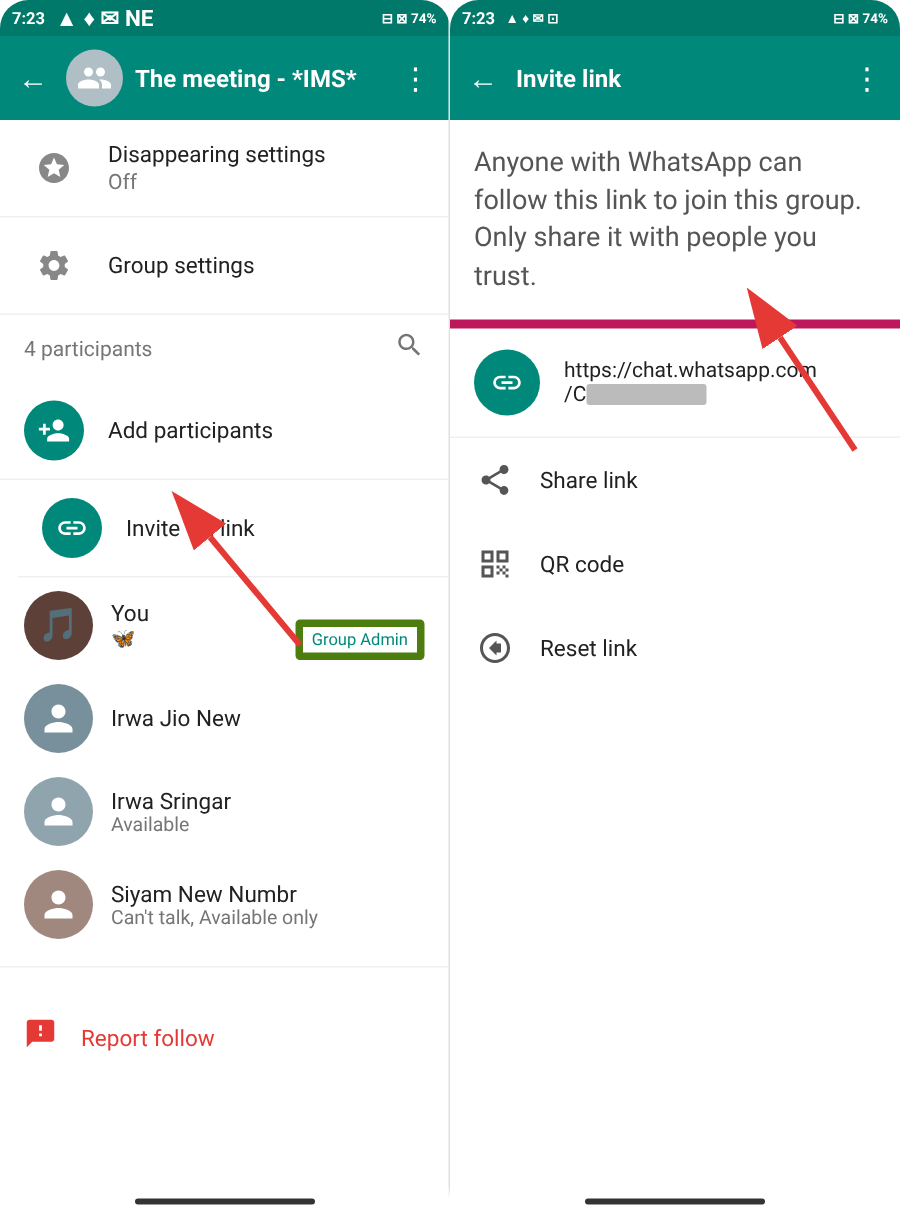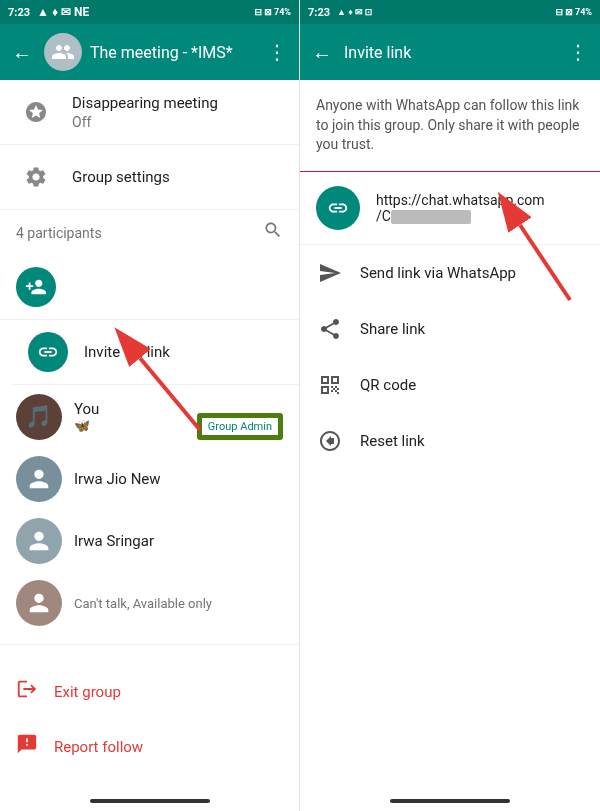--- a/index.html
+++ b/index.html
@@ -69,21 +69,21 @@
       display: flex;
       align-items: center;
       justify-content: center;
       font-size: 20px;
       color: #fff;
       flex-shrink: 0;
     }
     .top-bar-title {
       flex: 1;
       font-size: 16px;
-      font-weight: 400;
+      font-weight: 700;
     }
     .top-bar-menu {
       font-size: 20px;
       cursor: pointer;
       padding: 4px;
     }
 
     
     .menu-item {
       display: flex;
@@ -183,24 +183,24 @@
       background: #00897B;
       display: flex;
       align-items: center;
       padding: 0 8px;
       color: #fff;
       gap: 8px;
     }
 
     .invite-desc {
       padding: 16px;
-      font-size: 14px;
+      font-size: 18px;
       color: #555;
       line-height: 1.4;
-      border-bottom: 1px solid #be185d;
+      border-bottom: 6px solid #be185d;
     }
 
     .link-item {
       display: flex;
       align-items: center;
       padding: 14px 16px;
       gap: 16px;
       border-bottom: 1px solid #f0f0f0;
       position: relative;
     }
@@ -262,32 +262,33 @@
       width: 120px;
       height: 4px;
       background: #333;
       border-radius: 2px;
     }
 
     
     .panel-wrapper {
       position: relative;
       width: 300px;
+      border-radius: 19px;
     }
   </style>
 </head>
 <body>
 
 <div class="panel-wrapper left-panel-wrapper" style="position:relative; width:300px; height:811px; overflow:hidden;">
   <div class="left-panel">
 
     <div class="status-bar">
       <div class="status-bar-left">
         <span>7:23</span>
-        <span style="font-size:12px; margin-left:4px;">▲ ♦ ✉ NE</span>
+        <span style="font-size:15px; margin-left:4px;">▲ ♦ ✉ NE</span>
       </div>
       <div class="status-bar-right">
         <span style="font-size:9px;">⊟ ⊠ 74%</span>
       </div>
     </div>
 
     <div class="top-bar">
       <span class="top-bar-back">←</span>
       <div class="top-bar-avatar">
         <svg width="24" height="24" viewBox="0 0 24 24" fill="white">
@@ -300,21 +301,21 @@
 
     <div class="scroll-content">
 
       <div class="menu-item">
         <div class="menu-icon grey-outline">
           <svg width="24" height="24" viewBox="0 0 24 24" fill="#888">
             <path d="M11.99 2C6.47 2 2 6.48 2 12s4.47 10 9.99 10C17.52 22 22 17.52 22 12S17.52 2 11.99 2zm4.24 16L12 15.45 7.77 18l1.12-4.81-3.73-3.23 4.92-.42L12 5l1.92 4.53 4.92.42-3.73 3.23L16.23 18z"></path>
           </svg>
         </div>
         <div class="menu-text">
-          <div class="menu-text-main">Disappearing meeting</div>
+          <div class="menu-text-main">Disappearing settings</div>
           <div class="menu-text-sub">Off</div>
         </div>
       </div>
 
       <div class="menu-item">
         <div class="menu-icon grey-outline">
           <svg width="24" height="24" viewBox="0 0 24 24" fill="#888">
             <path d="M19.14,12.94c0.04-0.3,0.06-0.61,0.06-0.94c0-0.32-0.02-0.64-0.07-0.94l2.03-1.58c0.18-0.14,0.23-0.41,0.12-0.61 l-1.92-3.32c-0.12-0.22-0.37-0.29-0.59-0.22l-2.39,0.96c-0.5-0.38-1.03-0.7-1.62-0.94L14.4,2.81c-0.04-0.24-0.24-0.41-0.48-0.41 h-3.84c-0.24,0-0.43,0.17-0.47,0.41L9.25,5.35C8.66,5.59,8.12,5.92,7.63,6.29L5.24,5.33c-0.22-0.08-0.47,0-0.59,0.22L2.74,8.87 C2.62,9.08,2.66,9.34,2.86,9.48l2.03,1.58C4.84,11.36,4.8,11.69,4.8,12s0.02,0.64,0.07,0.94l-2.03,1.58 c-0.18,0.14-0.23,0.41-0.12,0.61l1.92,3.32c0.12,0.22,0.37,0.29,0.59,0.22l2.39-0.96c0.5,0.38,1.03,0.7,1.62,0.94l0.36,2.54 c0.05,0.24,0.24,0.41,0.48,0.41h3.84c0.24,0,0.44-0.17,0.47-0.41l0.36-2.54c0.59-0.24,1.13-0.56,1.62-0.94l2.39,0.96 c0.22,0.08,0.47,0,0.59-0.22l1.92-3.32c0.12-0.22,0.07-0.47-0.12-0.61L19.14,12.94z M12,15.6c-1.98,0-3.6-1.62-3.6-3.6 s1.62-3.6,3.6-3.6s3.6,1.62,3.6,3.6S13.98,15.6,12,15.6z"></path>
           </svg>
         </div>
@@ -331,20 +332,23 @@
           </svg>
         </span>
       </div>
 
       <div class="menu-item">
         <div class="menu-icon green">
           <svg width="22" height="22" viewBox="0 0 24 24" fill="white">
             <path d="M15 12c2.21 0 4-1.79 4-4s-1.79-4-4-4-4 1.79-4 4 1.79 4 4 4zm-9-2V7H4v3H1v2h3v3h2v-3h3v-2H6zm9 4c-2.67 0-8 1.34-8 4v2h16v-2c0-2.66-5.33-4-8-4z"></path>
           </svg>
         </div>
+        <div class="menu-text">
+          <div class="menu-text-main">Add participants</div>
+        </div>
       </div>
 
       <div class="menu-item" style="position:relative;margin-left:12px;">
         <div class="menu-icon green">
           <svg width="22" height="22" viewBox="0 0 24 24" fill="white">
             <path d="M3.9 12c0-1.71 1.39-3.1 3.1-3.1h4V7H7c-2.76 0-5 2.24-5 5s2.24 5 5 5h4v-1.9H7c-1.71 0-3.1-1.39-3.1-3.1zM8 13h8v-2H8v2zm9-6h-4v1.9h4c1.71 0 3.1 1.39 3.1 3.1s-1.39 3.1-3.1 3.1h-4V17h4c2.76 0 5-2.24 5-5s-2.24-5-5-5z"></path>
           </svg>
         </div>
         <div class="menu-text">
           <div class="menu-text-main">Invite via link</div>
@@ -374,44 +378,38 @@
       </div>
 
       <div class="participant-item">
         <div class="participant-avatar" style="background:#90a4ae;">
           <svg width="28" height="28" viewBox="0 0 24 24" fill="white">
             <path d="M12 12c2.21 0 4-1.79 4-4s-1.79-4-4-4-4 1.79-4 4 1.79 4 4 4zm0 2c-2.67 0-8 1.34-8 4v2h16v-2c0-2.66-5.33-4-8-4z"></path>
           </svg>
         </div>
         <div class="participant-info">
           <div class="participant-name">Irwa Sringar</div>
+          <div class="participant-status">Available</div>
         </div>
       </div>
 
       <div class="participant-item">
         <div class="participant-avatar" style="background:#a1887f;">
           <svg width="28" height="28" viewBox="0 0 24 24" fill="white">
             <path d="M12 12c2.21 0 4-1.79 4-4s-1.79-4-4-4-4 1.79-4 4 1.79 4 4 4zm0 2c-2.67 0-8 1.34-8 4v2h16v-2c0-2.66-5.33-4-8-4z"></path>
           </svg>
         </div>
         <div class="participant-info">
+          <div class="participant-name">Siyam New Numbr</div>
           <div class="participant-status">Can't talk, Available only</div>
         </div>
       </div>
 
       <div style="height:20px; border-top:1px solid #f0f0f0; margin-top:10px;"></div>
 
-      <div class="danger-item">
-        <span class="danger-icon">
-          <svg width="22" height="22" viewBox="0 0 24 24" fill="#e53935">
-            <path d="M17 7l-1.41 1.41L18.17 11H8v2h10.17l-2.58 2.58L17 17l5-5zM4 5h8V3H4c-1.1 0-2 .9-2 2v14c0 1.1.9 2 2 2h8v-2H4V5z"></path>
-          </svg>
-        </span>
-        <span class="danger-text">Exit group</span>
-      </div>
 
       <div class="danger-item">
         <span class="danger-icon">
           <svg width="22" height="22" viewBox="0 0 24 24" fill="#e53935">
             <path d="M20 2H4c-1.1 0-2 .9-2 2v18l4-4h14c1.1 0 2-.9 2-2V4c0-1.1-.9-2-2-2zm-7 12h-2v-2h2v2zm0-4h-2V6h2v4z"></path>
           </svg>
         </span>
         <span class="danger-text">Report follow</span>
       </div>
 
@@ -460,28 +458,20 @@
         <div class="link-icon-circle">
           <svg width="22" height="22" viewBox="0 0 24 24" fill="white">
             <path d="M3.9 12c0-1.71 1.39-3.1 3.1-3.1h4V7H7c-2.76 0-5 2.24-5 5s2.24 5 5 5h4v-1.9H7c-1.71 0-3.1-1.39-3.1-3.1zM8 13h8v-2H8v2zm9-6h-4v1.9h4c1.71 0 3.1 1.39 3.1 3.1s-1.39 3.1-3.1 3.1h-4V17h4c2.76 0 5-2.24 5-5s-2.24-5-5-5z"></path>
           </svg>
         </div>
         <div class="link-text">
           <div class="link-url">https://chat.whatsapp.com<br>/C<span class="link-blur"></span></div>
         </div>
       </div>
 
-      <div class="action-item">
-        <div class="action-icon">
-          <svg width="24" height="24" viewBox="0 0 24 24" fill="#555">
-            <path d="M2.01 21L23 12 2.01 3 2 10l15 2-15 2z"></path>
-          </svg>
-        </div>
-        <span class="action-text">Send link via WhatsApp</span>
-      </div>
 
 
       <div class="action-item">
         <div class="action-icon">
           <svg width="24" height="24" viewBox="0 0 24 24" fill="#555">
             <path d="M18 16.08c-.76 0-1.44.3-1.96.77L8.91 12.7c.05-.23.09-.46.09-.7s-.04-.47-.09-.7l7.05-4.11c.54.5 1.25.81 2.04.81 1.66 0 3-1.34 3-3s-1.34-3-3-3-3 1.34-3 3c0 .24.04.47.09.7L8.04 9.81C7.5 9.31 6.79 9 6 9c-1.66 0-3 1.34-3 3s1.34 3 3 3c.79 0 1.5-.31 2.04-.81l7.12 4.16c-.05.21-.08.43-.08.65 0 1.61 1.31 2.92 2.92 2.92 1.61 0 2.92-1.31 2.92-2.92s-1.31-2.92-2.92-2.92z"></path>
           </svg>
         </div>
         <span class="action-text">Share link</span>
       </div>

